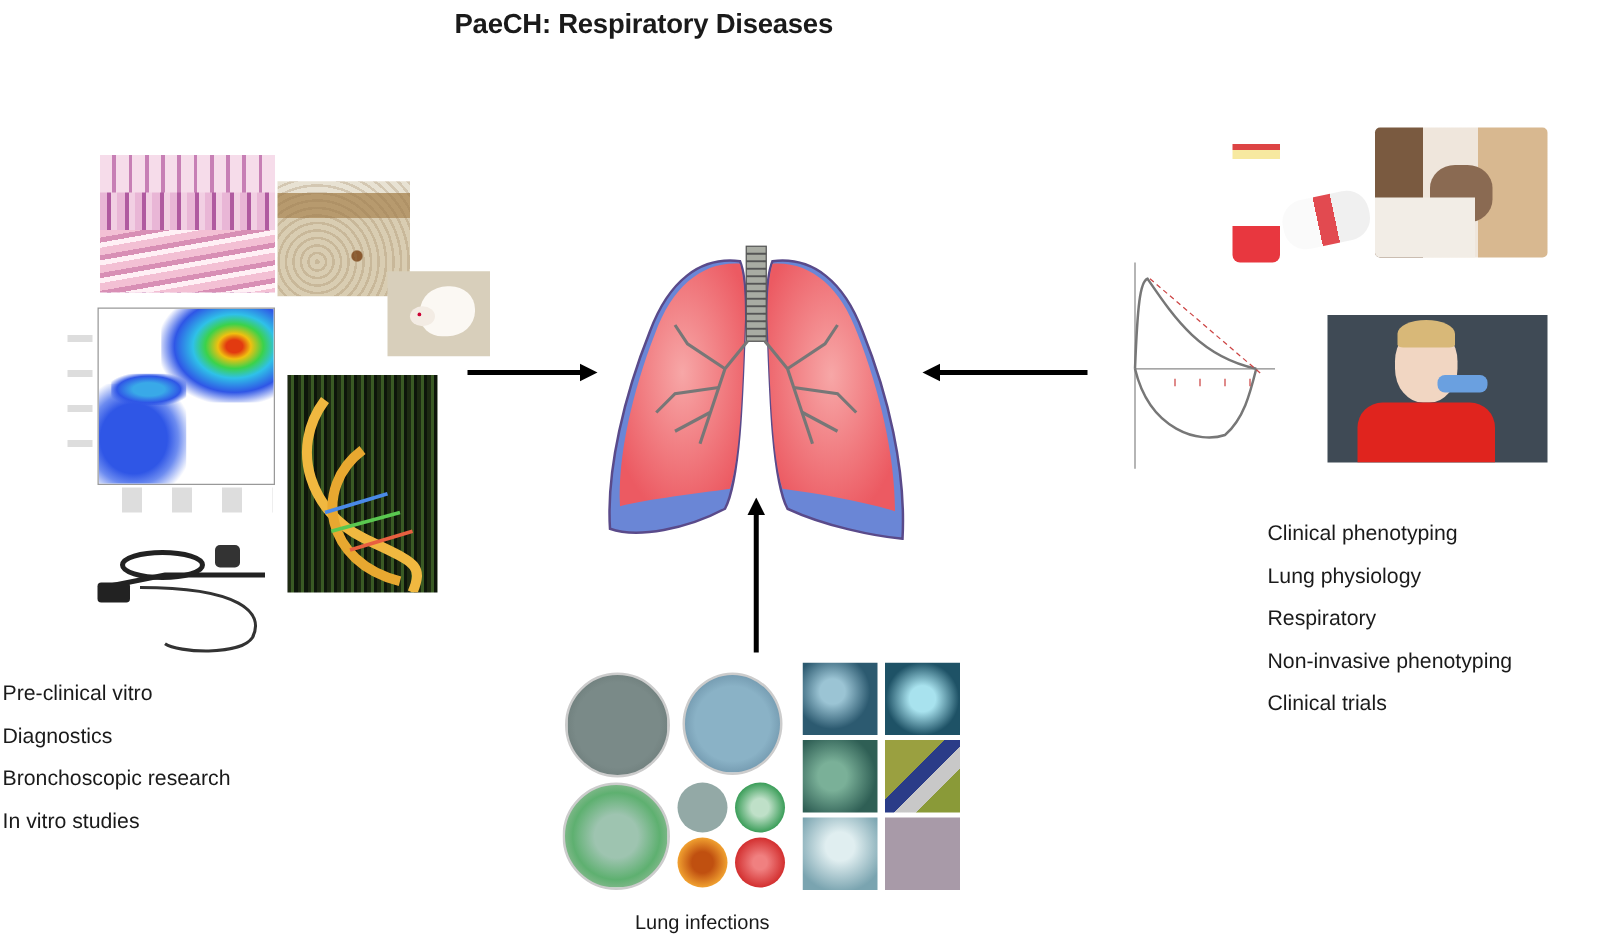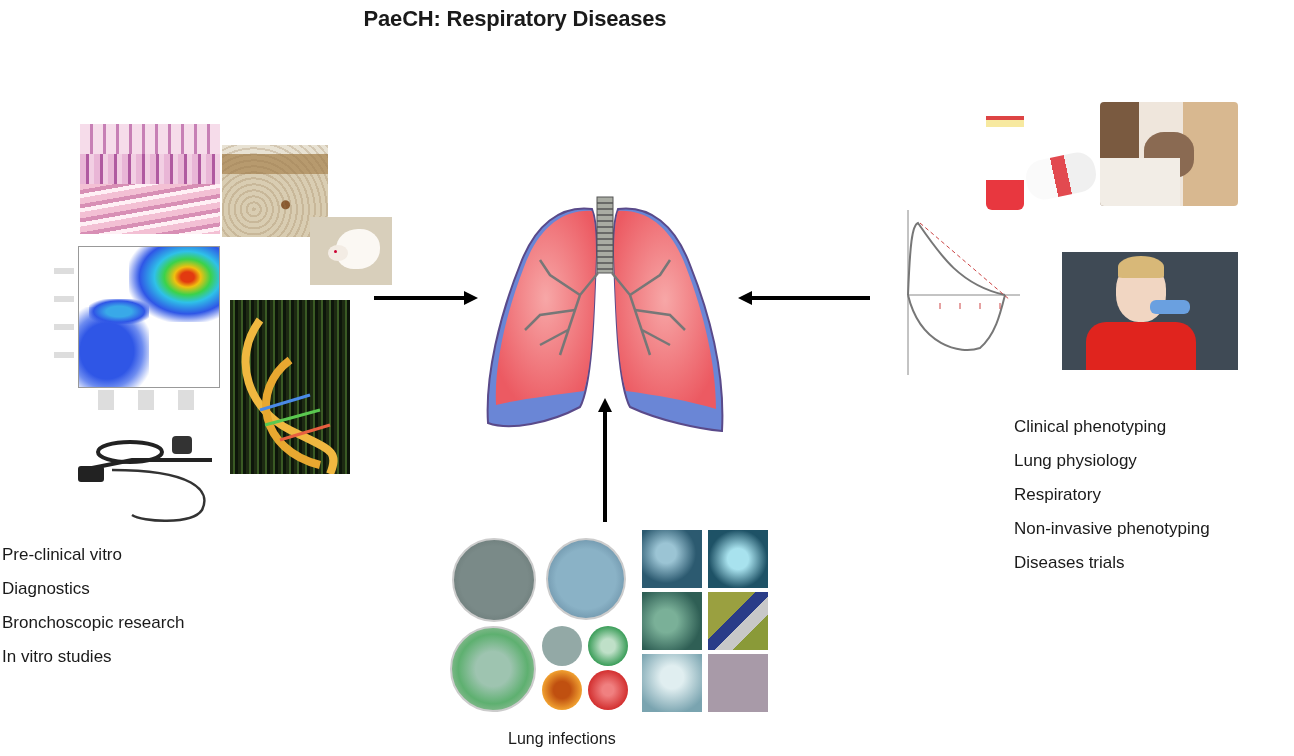--- a/index.html
+++ b/index.html
@@ -147,21 +147,21 @@
   <div style="position:absolute;left:56px;top:4px;width:46px;height:22px;border-radius:50% 50% 10% 10%;background:#d8b878;"></div>
   <div style="position:absolute;left:24px;top:70px;width:110px;height:48px;border-radius:20px 20px 0 0;background:#e0241e;"></div>
   <div style="position:absolute;left:88px;top:48px;width:40px;height:14px;border-radius:6px;background:#6aa0e0;"></div>
 </div>
 
 <div class="abs list right-list">
   <div>Clinical phenotyping</div>
   <div>Lung physiology</div>
   <div>Respiratory</div>
   <div>Non-invasive phenotyping</div>
-  <div>Diseases trials</div>
+  <div>Clinical trials</div>
 </div>
 
 <div class="img" style="left:450px;top:530px;width:190px;height:185px;">
   <div style="position:absolute;left:2px;top:8px;width:80px;height:80px;border-radius:50%;background:radial-gradient(circle,#7a8a88 0 60%,#5f6e6c 100%);border:2px solid #ccc;"></div>
   <div style="position:absolute;left:96px;top:8px;width:76px;height:78px;border-radius:50%;background:radial-gradient(circle,#8ab2c6 0 55%,#567a92 100%);border:2px solid #ccc;"></div>
   <div style="position:absolute;left:0;top:96px;width:82px;height:82px;border-radius:50%;background:radial-gradient(circle,#9ec4b0 0 30%,#5eb070 60%,#c7c9c0 100%);border:2px solid #ccc;"></div>
   <div style="position:absolute;left:92px;top:96px;width:40px;height:40px;border-radius:50%;background:#93a9a6;"></div>
   <div style="position:absolute;left:138px;top:96px;width:40px;height:40px;border-radius:50%;background:radial-gradient(circle,#bfe0c8 0 25%,#3c9e5a 70%);"></div>
   <div style="position:absolute;left:92px;top:140px;width:40px;height:40px;border-radius:50%;background:radial-gradient(circle,#c05010 0 30%,#f0a030 70%);"></div>
   <div style="position:absolute;left:138px;top:140px;width:40px;height:40px;border-radius:50%;background:radial-gradient(circle,#f08080 0 20%,#d02828 75%);"></div>

